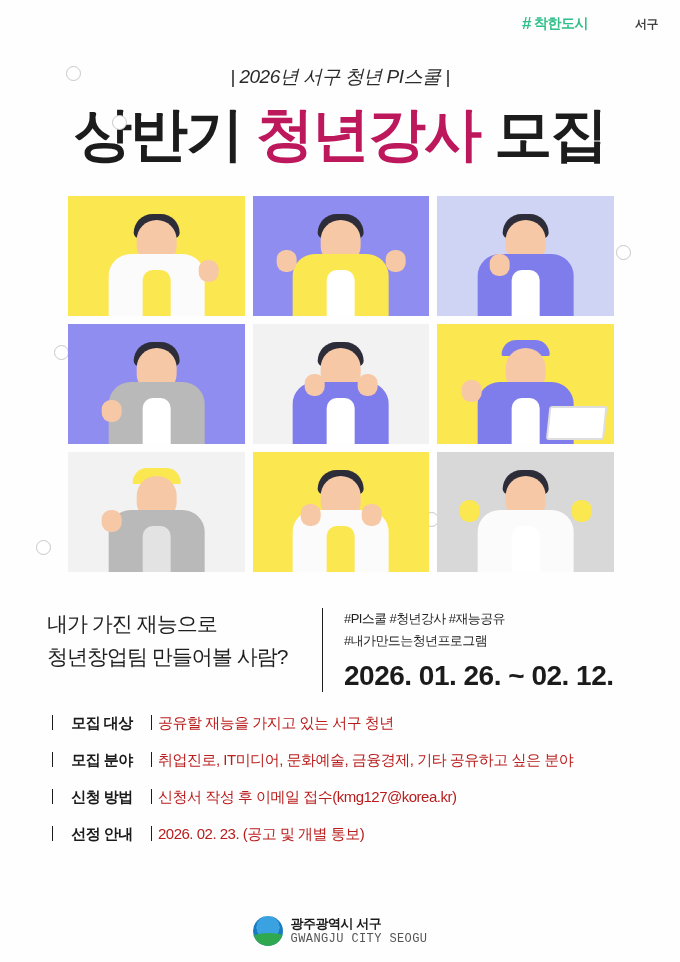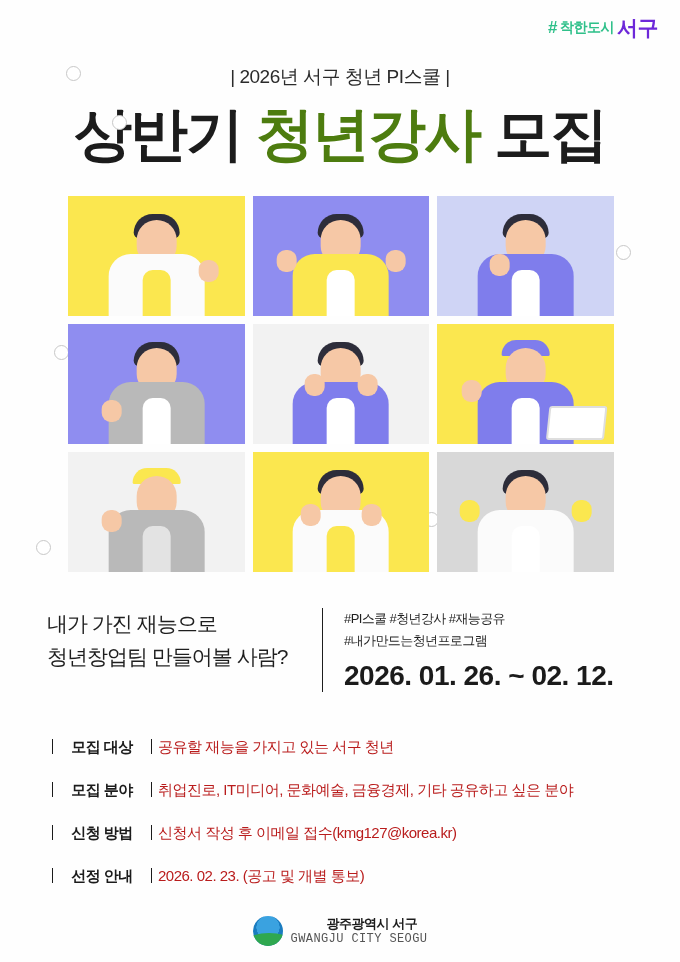--- a/index.html
+++ b/index.html
@@ -37,48 +37,50 @@
   .brand .hash {
     color: #2fc08a;
     font-size: 17px;
     font-weight: bold;
   }
   .brand .b1 {
     color: #2fc08a;
     font-size: 14px;
   }
   .brand .b2 {
-    color: #6d28d9;
-    font-size: 21px;
+    color: #404040;
+    font-size: 12px;
+    margin-left: 44px;
   }
 
   
   .eyebrow {
     position: absolute;
     top: 64px;
     left: 0;
     width: 100%;
     text-align: center;
     font-size: 19px;
     letter-spacing: -0.5px;
     color: #2b2b2b;
+    font-style: italic;
   }
   .title {
     position: absolute;
     top: 96px;
     left: 0;
     width: 100%;
     text-align: center;
     font-size: 58px;
     font-weight: bold;
     letter-spacing: -2px;
     white-space: nowrap;
   }
   .title .dark { color: #1c1c1c; }
-  .title .accent { color: #4d7c0f; }
+  .title .accent { color: #be185d; }
 
   
   .grid {
     position: absolute;
     top: 196px;
     left: 68px;
     width: 546px;
     display: grid;
     grid-template-columns: repeat(3, 1fr);
     grid-gap: 8px;
@@ -213,21 +215,20 @@
     top: 714px;
     left: 46px;
     width: 600px;
   }
   .row {
     display: flex;
     align-items: baseline;
     margin-bottom: 18px;
     font-size: 15px;
     letter-spacing: -0.5px;
-    margin-top: 24px;
   }
   .row .label {
     position: relative;
     width: 112px;
     flex: 0 0 112px;
     font-weight: bold;
     color: #1b1b1b;
     text-align: center;
     white-space: pre;
   }
@@ -274,21 +275,20 @@
     border-radius: 50% 50% 0 0;
   }
   .footer-text {
     line-height: 1.2;
   }
   .footer-kr {
     font-size: 13px;
     font-weight: bold;
     color: #1b1b1b;
     letter-spacing: -0.5px;
-    margin-left: 36px;
   }
   .footer-en {
     font-size: 12px;
     color: #555;
     letter-spacing: 0.4px;
     font-family: Liberation Mono, monospace;
   }
 </style>
 </head>
 <body>

